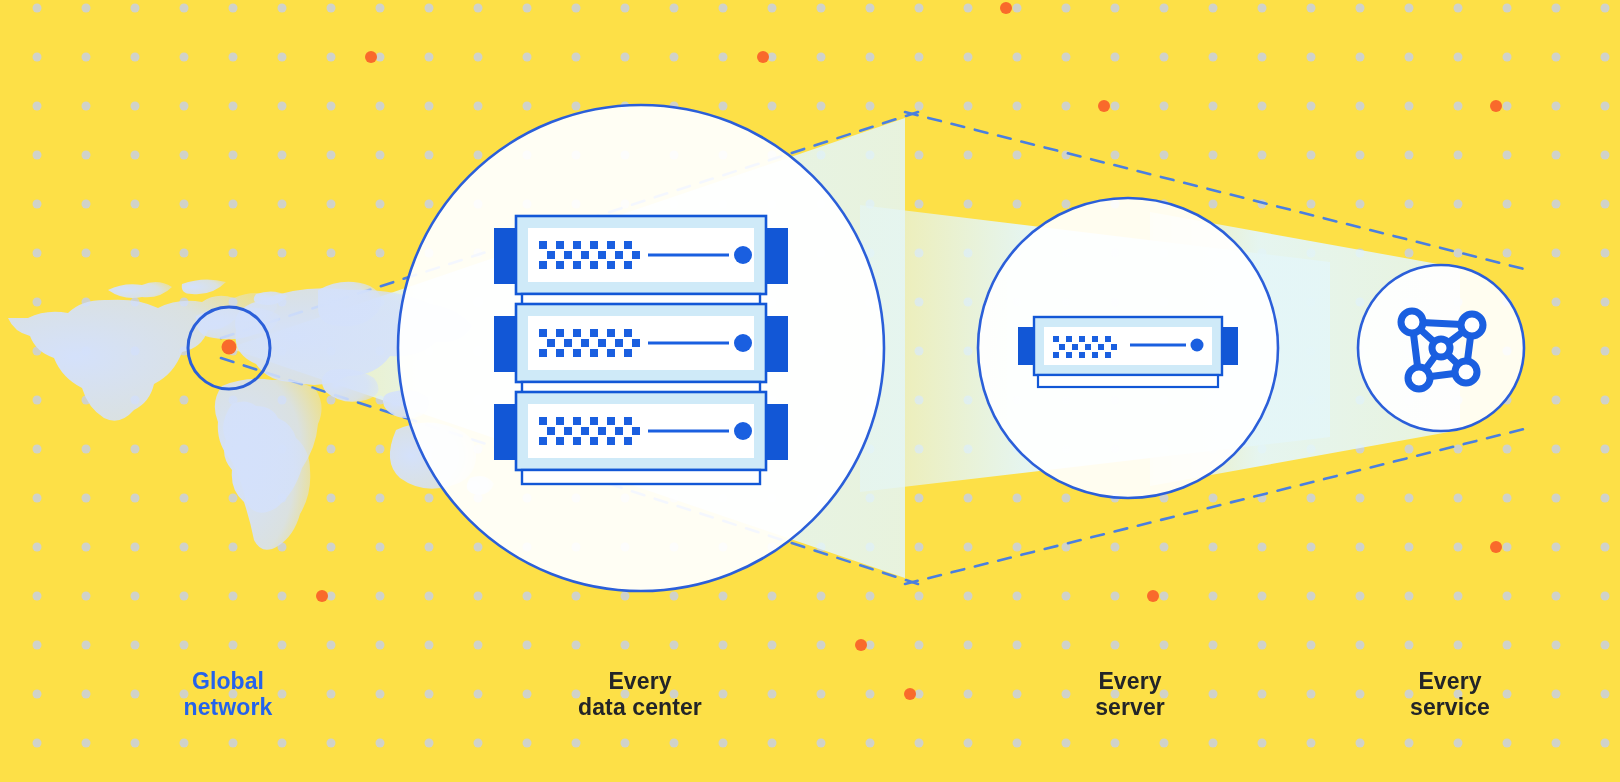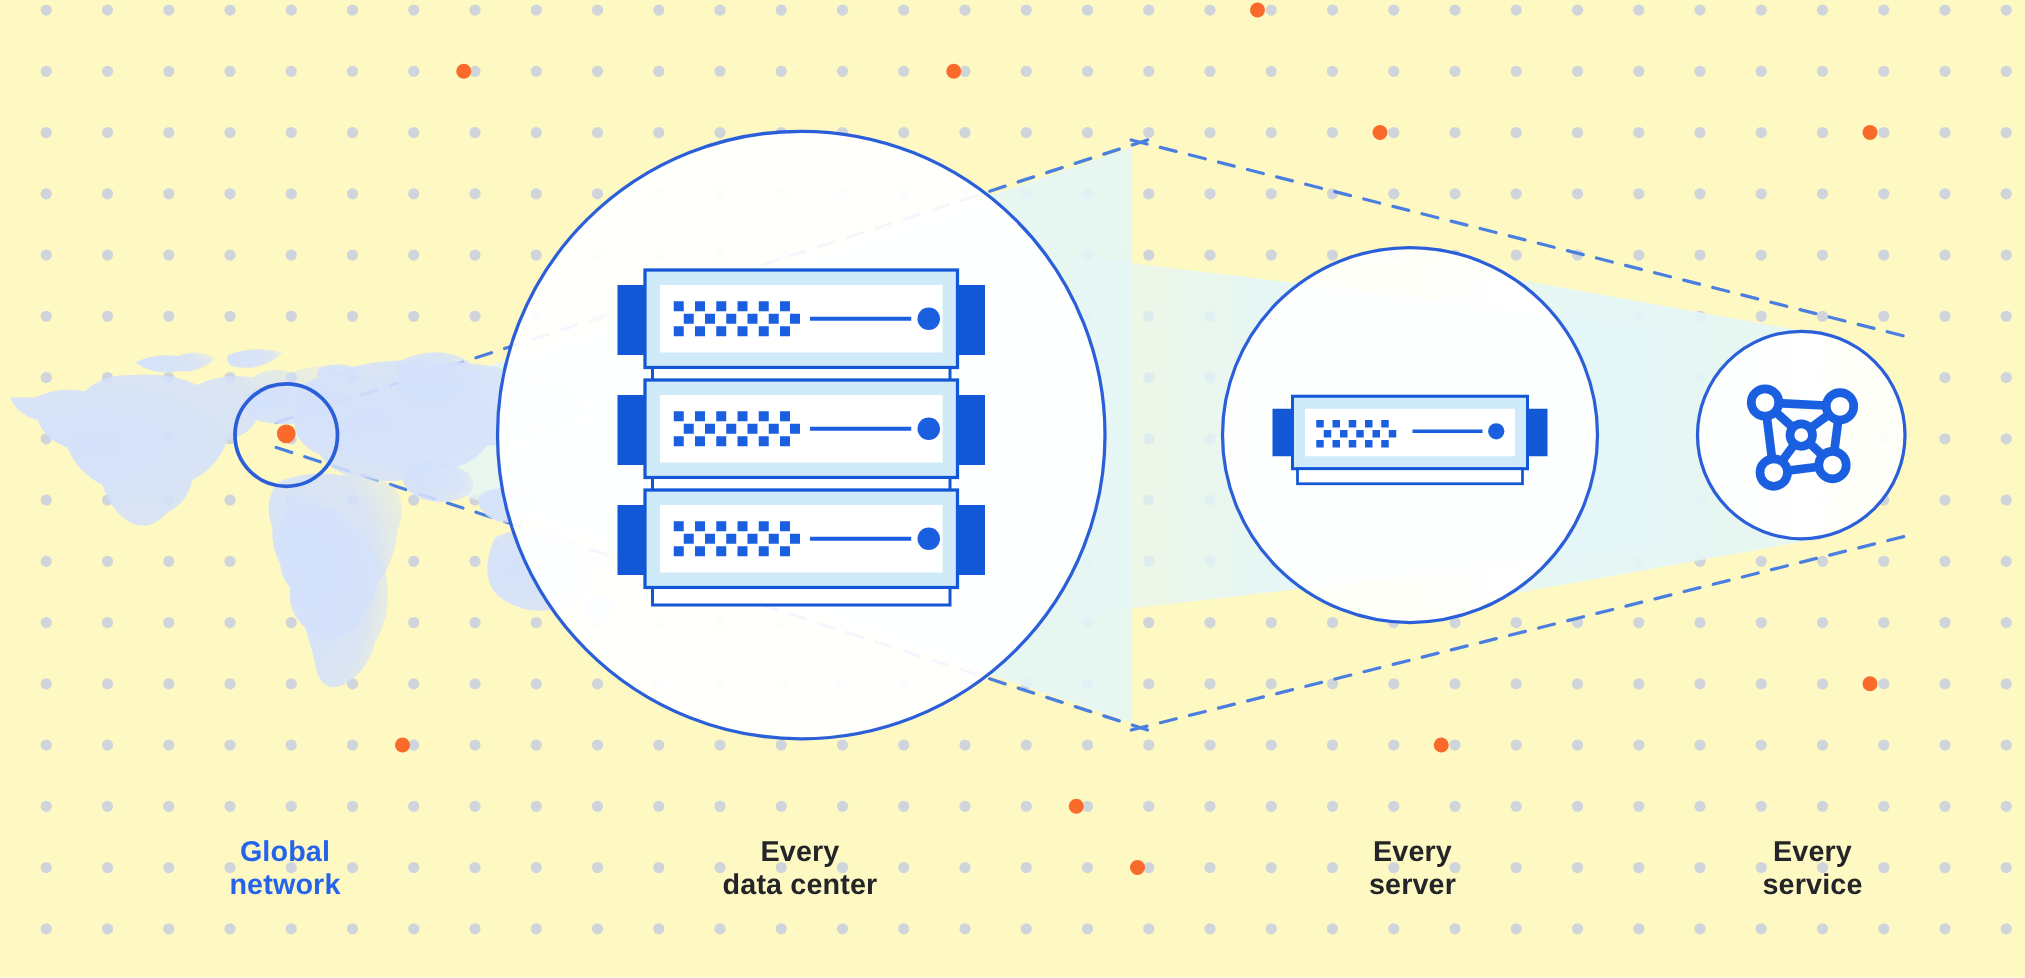--- a/index.html
+++ b/index.html
@@ -8,21 +8,21 @@
     width: 1620px;
     height: 782px;
     overflow: hidden;
     background: #ffffff;
     font-family: "Liberation Sans", sans-serif;
   }
   #stage {
     position: relative;
     width: 1620px;
     height: 782px;
-    background: #fef9c3;
+    background: #fde047;
   }
   #stage svg.layer {
     position: absolute;
     top: 0; left: 0;
     width: 1620px;
     height: 782px;
   }
   .label {
     position: absolute;
     text-align: center;

